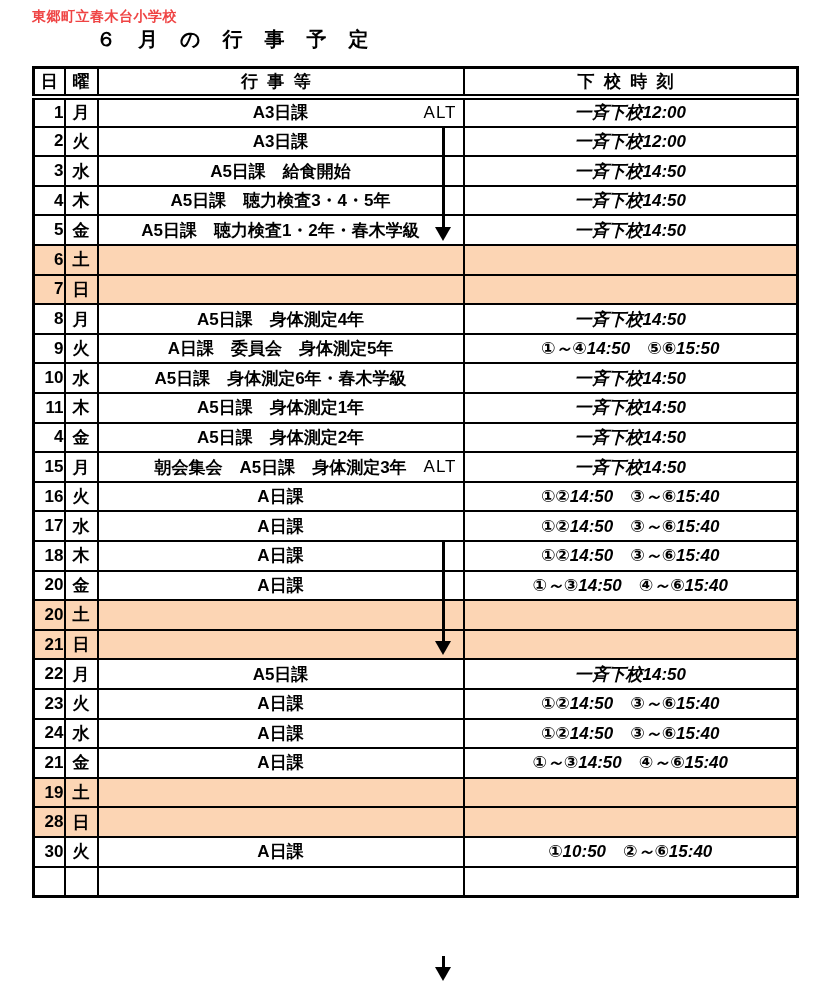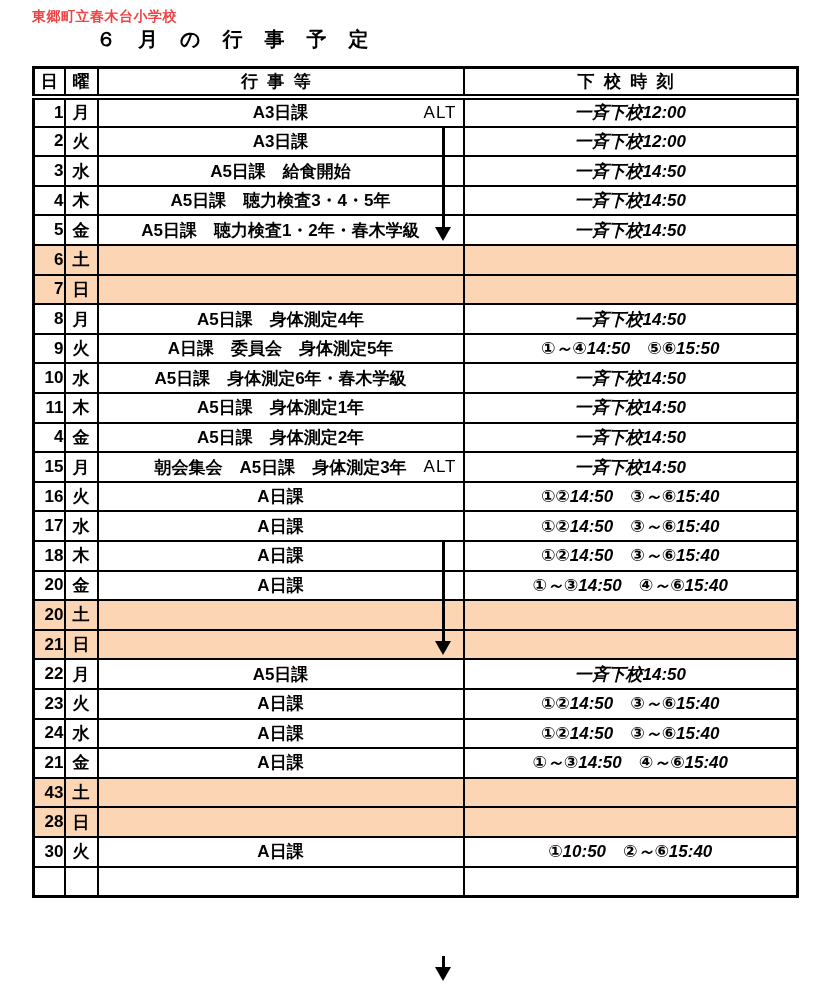--- a/index.html
+++ b/index.html
@@ -213,21 +213,21 @@
           <td class="c-ev"><span>A日課</span></td>
           <td class="c-time">①②14:50　③～⑥15:40</td>
         </tr>
         <tr>
           <td class="c-day">21</td>
           <td class="c-wk">金</td>
           <td class="c-ev"><span>A日課</span></td>
           <td class="c-time">①～③14:50　④～⑥15:40</td>
         </tr>
         <tr class="weekend">
-          <td class="c-day">43</td>
+          <td class="c-day">19</td>
           <td class="c-wk">土</td>
           <td class="c-ev"><span></span></td>
           <td class="c-time"></td>
         </tr>
         <tr class="weekend">
           <td class="c-day">28</td>
           <td class="c-wk">日</td>
           <td class="c-ev"><span></span></td>
           <td class="c-time"></td>
         </tr>

